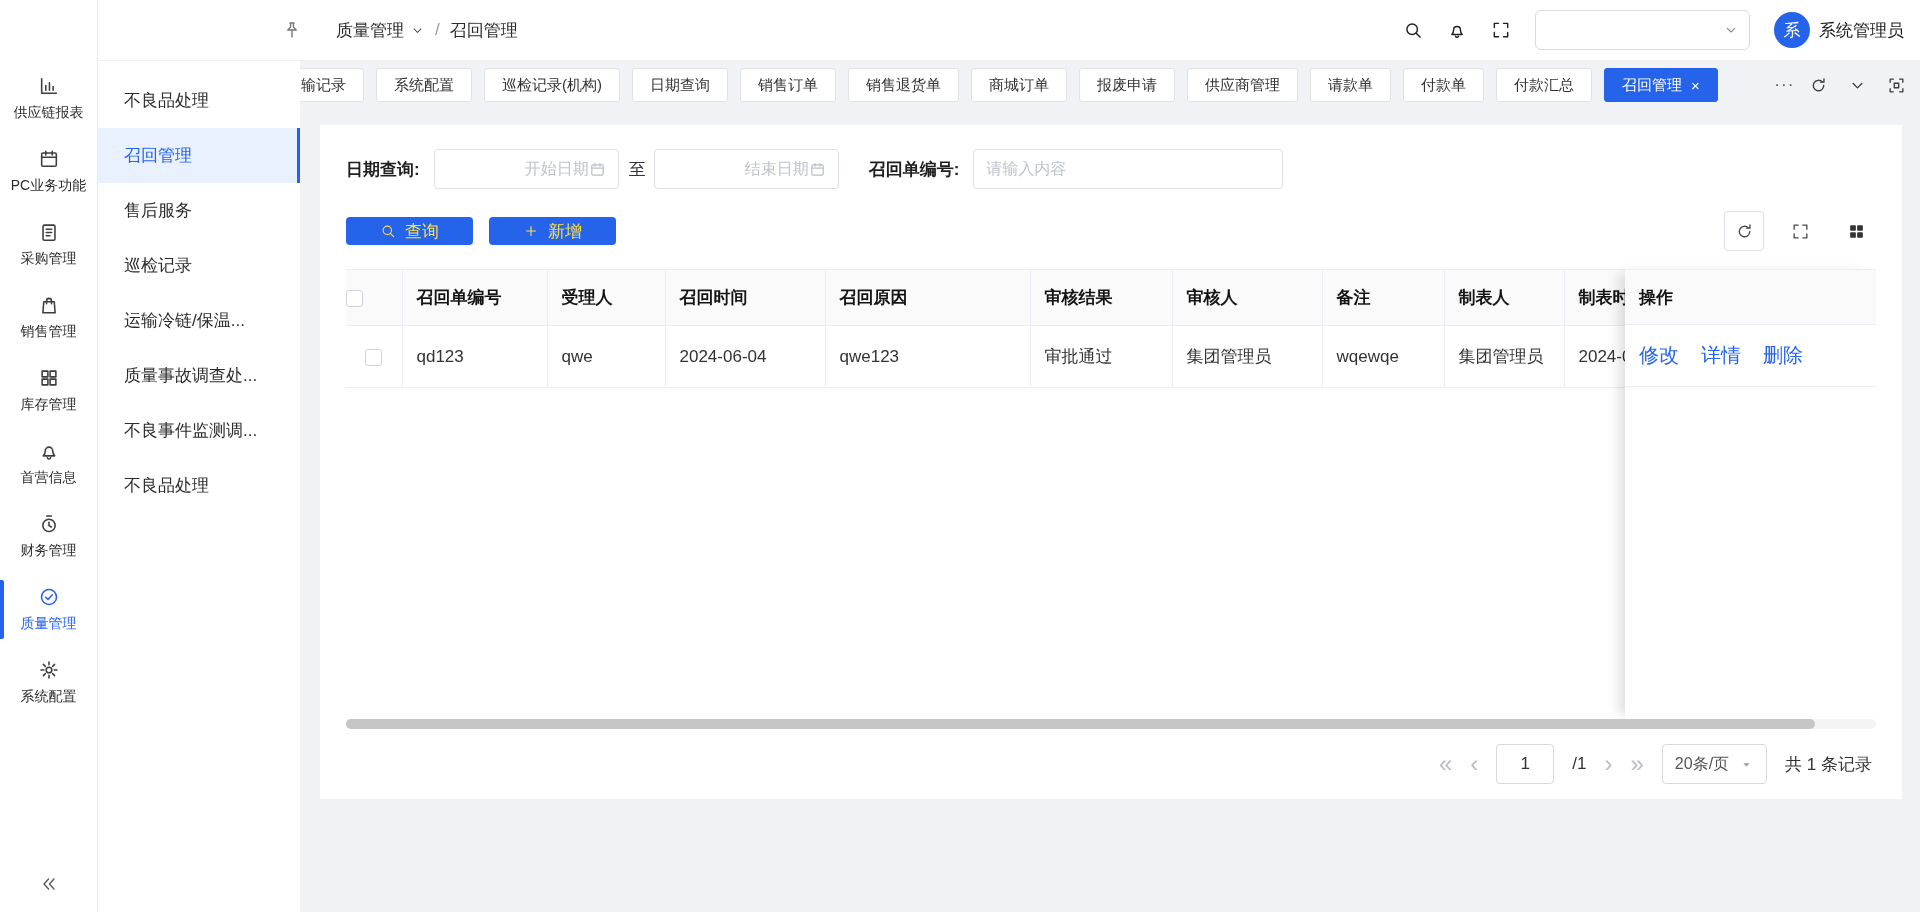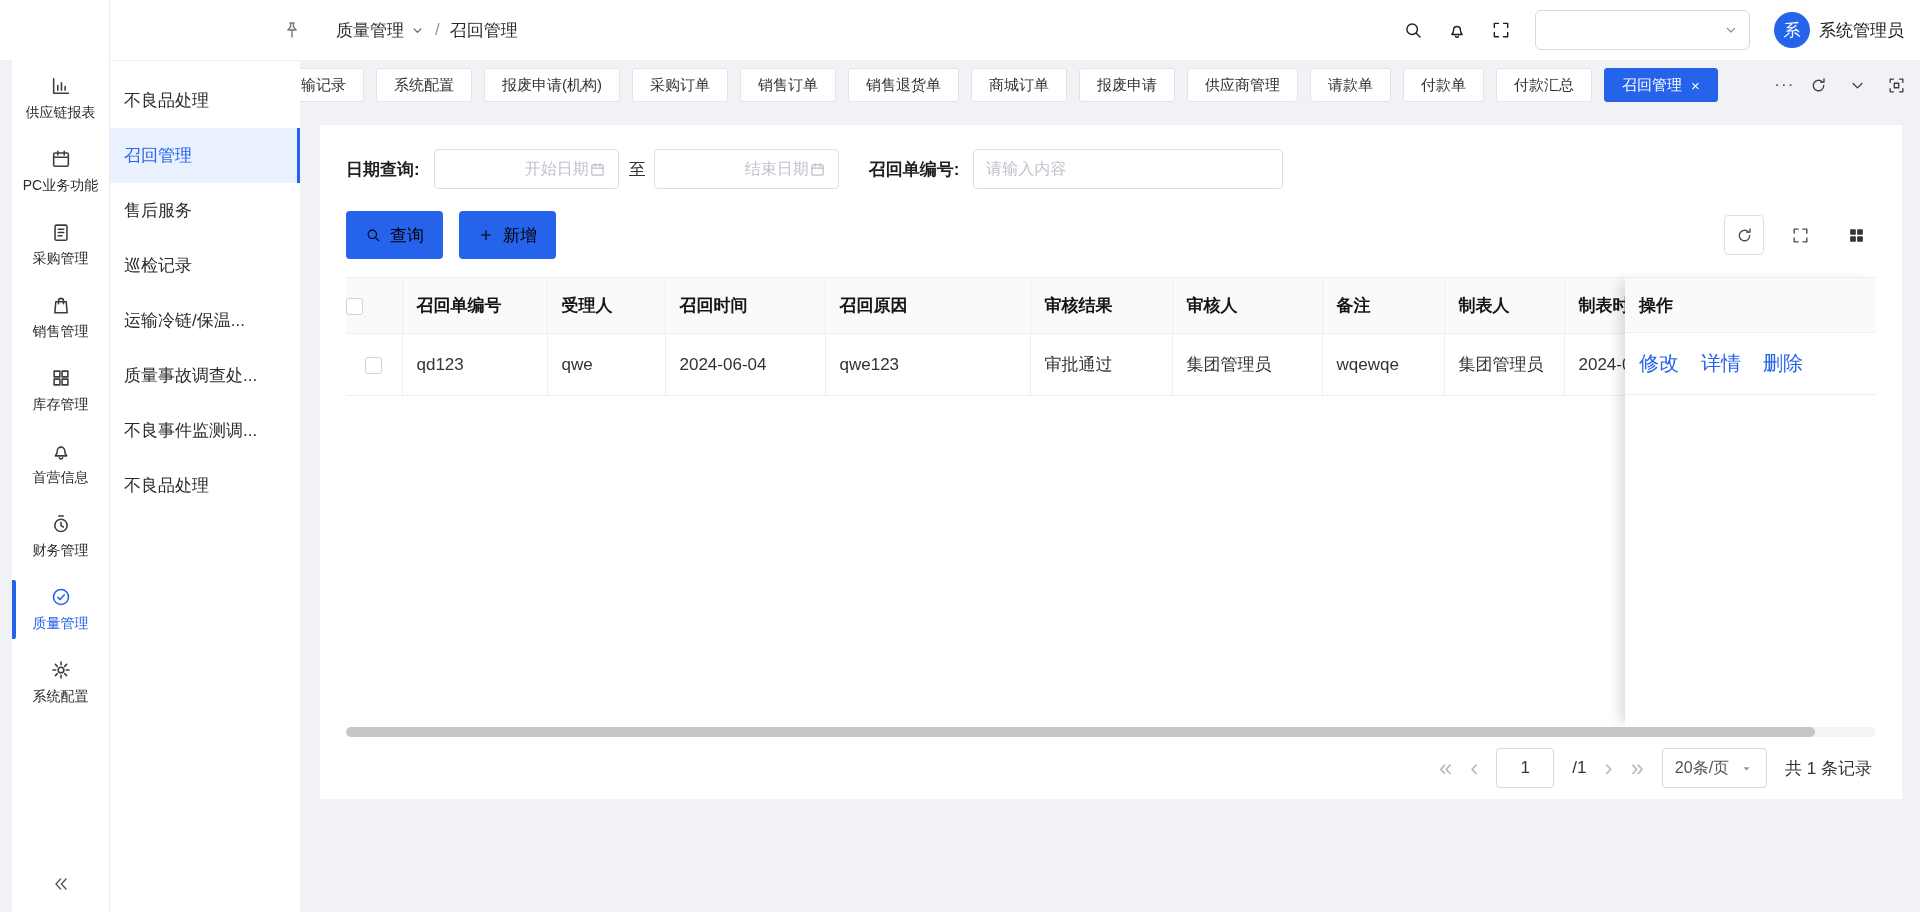--- a/index.html
+++ b/index.html
@@ -20,21 +20,21 @@
   .tb-icn { width: 20px; height: 20px; color: #1f1f1f; cursor: pointer; }
   .hdr-select { width: 215px; height: 40px; border: 1px solid #d9d9d9; border-radius: 6px; background: #fff;
                 display: flex; align-items: center; justify-content: flex-end; padding: 0 10px; cursor: pointer; }
   .sel-caret { width: 16px; height: 16px; color: #888; }
   .user-group { display: flex; align-items: center; gap: 9px; }
   .avatar { width: 36px; height: 36px; border-radius: 50%; background: #2563eb; color: #fff;
             display: flex; align-items: center; justify-content: center; font-size: 17px; cursor: pointer; }
   .user-name { font-size: 17px; color: #1a1a1a; }
 
   
-  .primary-sidebar { position: absolute; top: 0; left: 12px; bottom: 0; width: 98px; background: #fff;
+  .primary-sidebar { position: absolute; top: 0; left: 0; bottom: 0; width: 98px; background: #fff;
                      border-right: 1px solid #ececec; z-index: 3; display: flex; flex-direction: column;
                      padding-top: 62px; }
   .p-items { display: flex; flex-direction: column; }
   .p-item { position: relative; display: flex; flex-direction: column; align-items: center; gap: 7px;
             padding: 13px 0; cursor: pointer; color: #2b2b2b; }
   .p-icon { width: 22px; height: 22px; color: #3d3d3d; display: inline-flex; }
   .p-icon svg { width: 100%; height: 100%; }
   .p-label { font-size: 14px; white-space: nowrap; }
   .p-item.active { color: #2563eb; }
   .p-item.active .p-icon { color: #2563eb; }
@@ -73,22 +73,22 @@
   .input { height: 40px; border: 1px solid #dcdfe6; border-radius: 4px; background: #fff;
            display: flex; align-items: center; padding: 0 12px; cursor: text; }
   .date-input { width: 185px; justify-content: flex-end; margin-left: 14px; }
   .date-input.end { margin-left: 0; }
   .ph { color: #bfc4cc; font-size: 16px; white-space: nowrap; }
   .in-icn { width: 17px; height: 17px; color: #b9bec7; }
   .recall-label { margin-left: 30px; }
   .text-input { width: 310px; margin-left: 14px; }
 
   .toolbar-row { display: flex; align-items: center; margin-bottom: 18px; }
-  .btn { height: 48px; border: none; border-radius: 4px; background: #2563eb; color: #000000; font-size: 17px;
-         display: inline-flex; align-items: center; gap: 9px; padding: 0 19px; margin-right: 16px;
+  .btn { height: 28px; border: none; border-radius: 4px; background: #2563eb; color: #fde047; font-size: 17px;
+         display: inline-flex; align-items: center; gap: 9px; padding: 0 34px; margin-right: 16px;
          cursor: pointer; font-family: inherit; }
   .btn-icn { width: 16px; height: 16px; }
   .flex-spacer { flex: 1; }
   .tool-btn { width: 40px; height: 40px; display: inline-flex; align-items: center; justify-content: center;
               color: #4a4a4a; margin-left: 16px; cursor: pointer; }
   .tool-btn svg { width: 19px; height: 19px; }
   .tool-btn.bordered { border: 1px solid #dcdfe6; border-radius: 4px; }
   .tool-btn.dark { color: #333; }
 
   
@@ -290,24 +290,24 @@
   <div class="main">
     <div class="tabbar">
       <div class="tabs">
           <div class="tab">
             <span class="tab-label">运输记录</span>
           </div>
           <div class="tab">
             <span class="tab-label">系统配置</span>
           </div>
           <div class="tab">
-            <span class="tab-label">报废申请(机构)</span>
-          </div>
-          <div class="tab">
-            <span class="tab-label">采购订单</span>
+            <span class="tab-label">巡检记录(机构)</span>
+          </div>
+          <div class="tab">
+            <span class="tab-label">日期查询</span>
           </div>
           <div class="tab">
             <span class="tab-label">销售订单</span>
           </div>
           <div class="tab">
             <span class="tab-label">销售退货单</span>
           </div>
           <div class="tab">
             <span class="tab-label">商城订单</span>
           </div>

